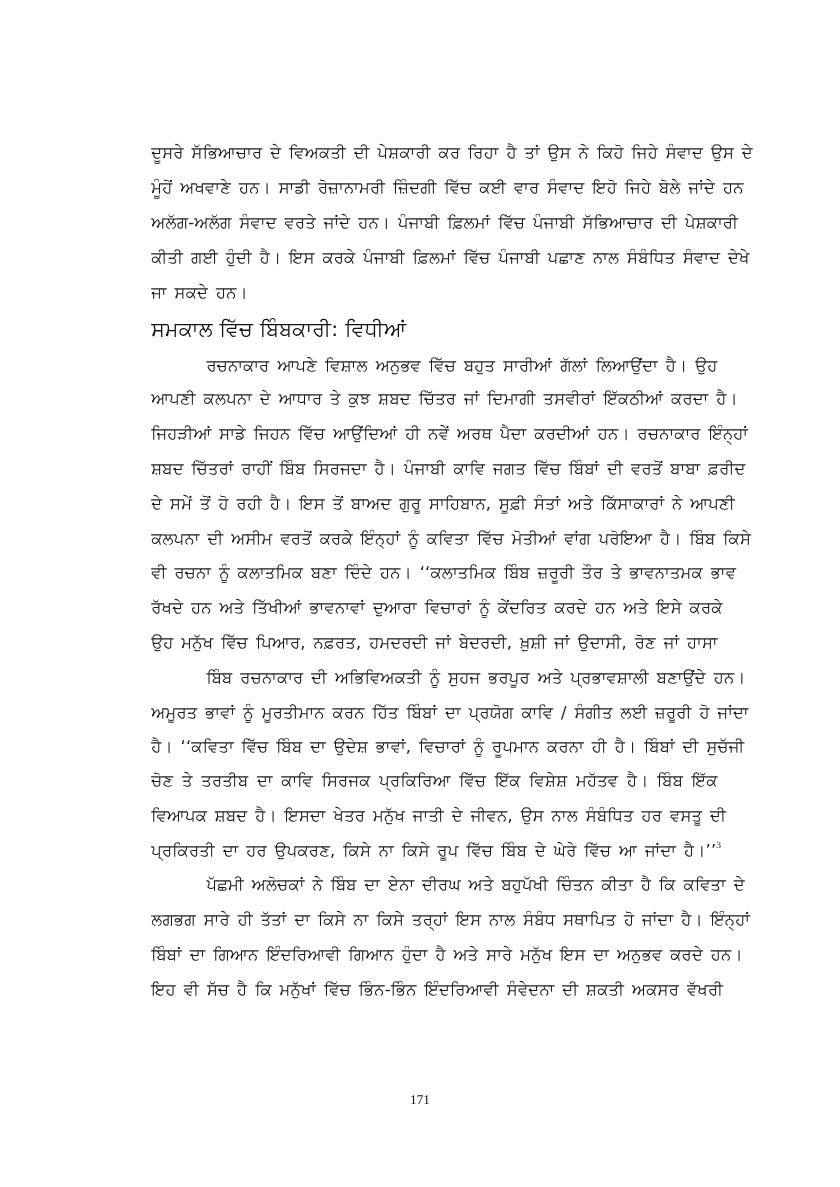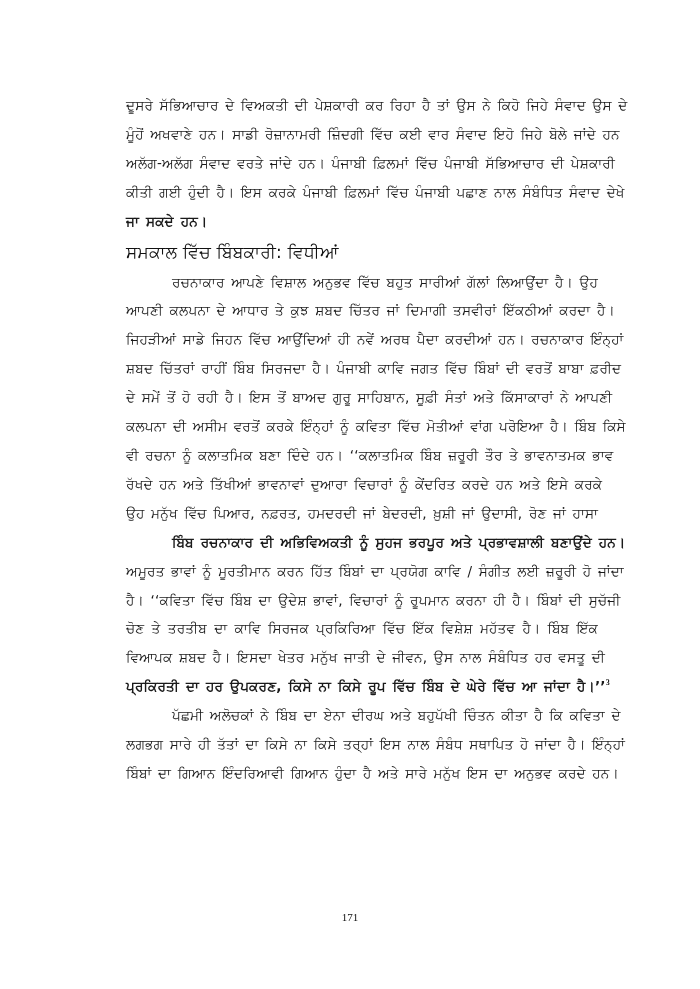--- a/index.html
+++ b/index.html
@@ -3,28 +3,28 @@
 <meta charset="utf-8">
 <style>
   html, body { margin: 0; padding: 0; background: #ffffff; }
   body { width: 700px; height: 989px; position: relative; overflow: hidden; }
   .page {
     position: absolute; left: 0; top: 0; width: 700px; height: 989px;
     background: #ffffff; color: #1a1a1a;
     font-family: "DejaVu Sans", "Liberation Sans", sans-serif;
   }
   .content {
-    position: absolute; left: 126px; top: 91px; width: 472px;
+    position: absolute; left: 126px; top: 114px; width: 472px;
   }
   .para {
     margin: 0; font-size: 13.6px; line-height: 28.9px;
     text-align: justify; text-align-last: left; letter-spacing: 0.2px; word-spacing: 2px;
   }
   .line { display: block; text-align: justify; text-align-last: justify; white-space: nowrap; }
-  .line.last { text-align-last: left; font-weight: bold; }
+  .line.last { text-align-last: left; }
   .heading {
     margin: 0; font-size: 17px; line-height: 32px; font-weight: normal;
     letter-spacing: 0.2px; color: #111;
   }
   sup.fn { font-size: 8px; vertical-align: 6px; line-height: 0; font-family: "Liberation Serif", serif; }
   .page-number {
     position: absolute; left: 0; width: 700px; top: 911px; text-align: center;
     font-family: "Liberation Serif", serif; font-size: 11px; color: #111;
   }
 </style>
@@ -62,18 +62,19 @@
       <span class="line">ਹੈ। ‘‘ਕਵਿਤਾ ਵਿੱਚ ਬਿੰਬ ਦਾ ਉਦੇਸ਼ ਭਾਵਾਂ, ਵਿਚਾਰਾਂ ਨੂੰ ਰੂਪਮਾਨ ਕਰਨਾ ਹੀ ਹੈ। ਬਿੰਬਾਂ ਦੀ ਸੁਚੱਜੀ</span>
       <span class="line">ਚੋਣ ਤੇ ਤਰਤੀਬ ਦਾ ਕਾਵਿ ਸਿਰਜਕ ਪ੍ਰਕਿਰਿਆ ਵਿੱਚ ਇੱਕ ਵਿਸ਼ੇਸ਼ ਮਹੱਤਵ ਹੈ। ਬਿੰਬ ਇੱਕ</span>
       <span class="line">ਵਿਆਪਕ ਸ਼ਬਦ ਹੈ। ਇਸਦਾ ਖੇਤਰ ਮਨੁੱਖ ਜਾਤੀ ਦੇ ਜੀਵਨ, ਉਸ ਨਾਲ ਸੰਬੰਧਿਤ ਹਰ ਵਸਤੂ ਦੀ</span>
       <span class="line last"><span>ਪ੍ਰਕਿਰਤੀ ਦਾ ਹਰ ਉਪਕਰਣ, ਕਿਸੇ ਨਾ ਕਿਸੇ ਰੂਪ ਵਿੱਚ ਬਿੰਬ ਦੇ ਘੇਰੇ ਵਿੱਚ ਆ ਜਾਂਦਾ ਹੈ।’’</span><sup class="fn">3</sup></span>
     </p>
 
     <p class="para">
       <span class="line" style="padding-left:46px">ਪੱਛਮੀ ਅਲੋਚਕਾਂ ਨੇ ਬਿੰਬ ਦਾ ਏਨਾ ਦੀਰਘ ਅਤੇ ਬਹੁਪੱਖੀ ਚਿੰਤਨ ਕੀਤਾ ਹੈ ਕਿ ਕਵਿਤਾ ਦੇ</span>
       <span class="line">ਲਗਭਗ ਸਾਰੇ ਹੀ ਤੱਤਾਂ ਦਾ ਕਿਸੇ ਨਾ ਕਿਸੇ ਤਰ੍ਹਾਂ ਇਸ ਨਾਲ ਸੰਬੰਧ ਸਥਾਪਿਤ ਹੋ ਜਾਂਦਾ ਹੈ। ਇੰਨ੍ਹਾਂ</span>
       <span class="line">ਬਿੰਬਾਂ ਦਾ ਗਿਆਨ ਇੰਦਰਿਆਵੀ ਗਿਆਨ ਹੁੰਦਾ ਹੈ ਅਤੇ ਸਾਰੇ ਮਨੁੱਖ ਇਸ ਦਾ ਅਨੁਭਵ ਕਰਦੇ ਹਨ।</span>
+      <span class="line">ਇਹ ਵੀ ਸੱਚ ਹੈ ਕਿ ਮਨੁੱਖਾਂ ਵਿੱਚ ਭਿੰਨ-ਭਿੰਨ ਇੰਦਰਿਆਵੀ ਸੰਵੇਦਨਾ ਦੀ ਸ਼ਕਤੀ ਅਕਸਰ ਵੱਖਰੀ</span>
     </p>
 
   </div>
 
   <div class="page-number">171</div>
 </div>
 
 </body></html>

